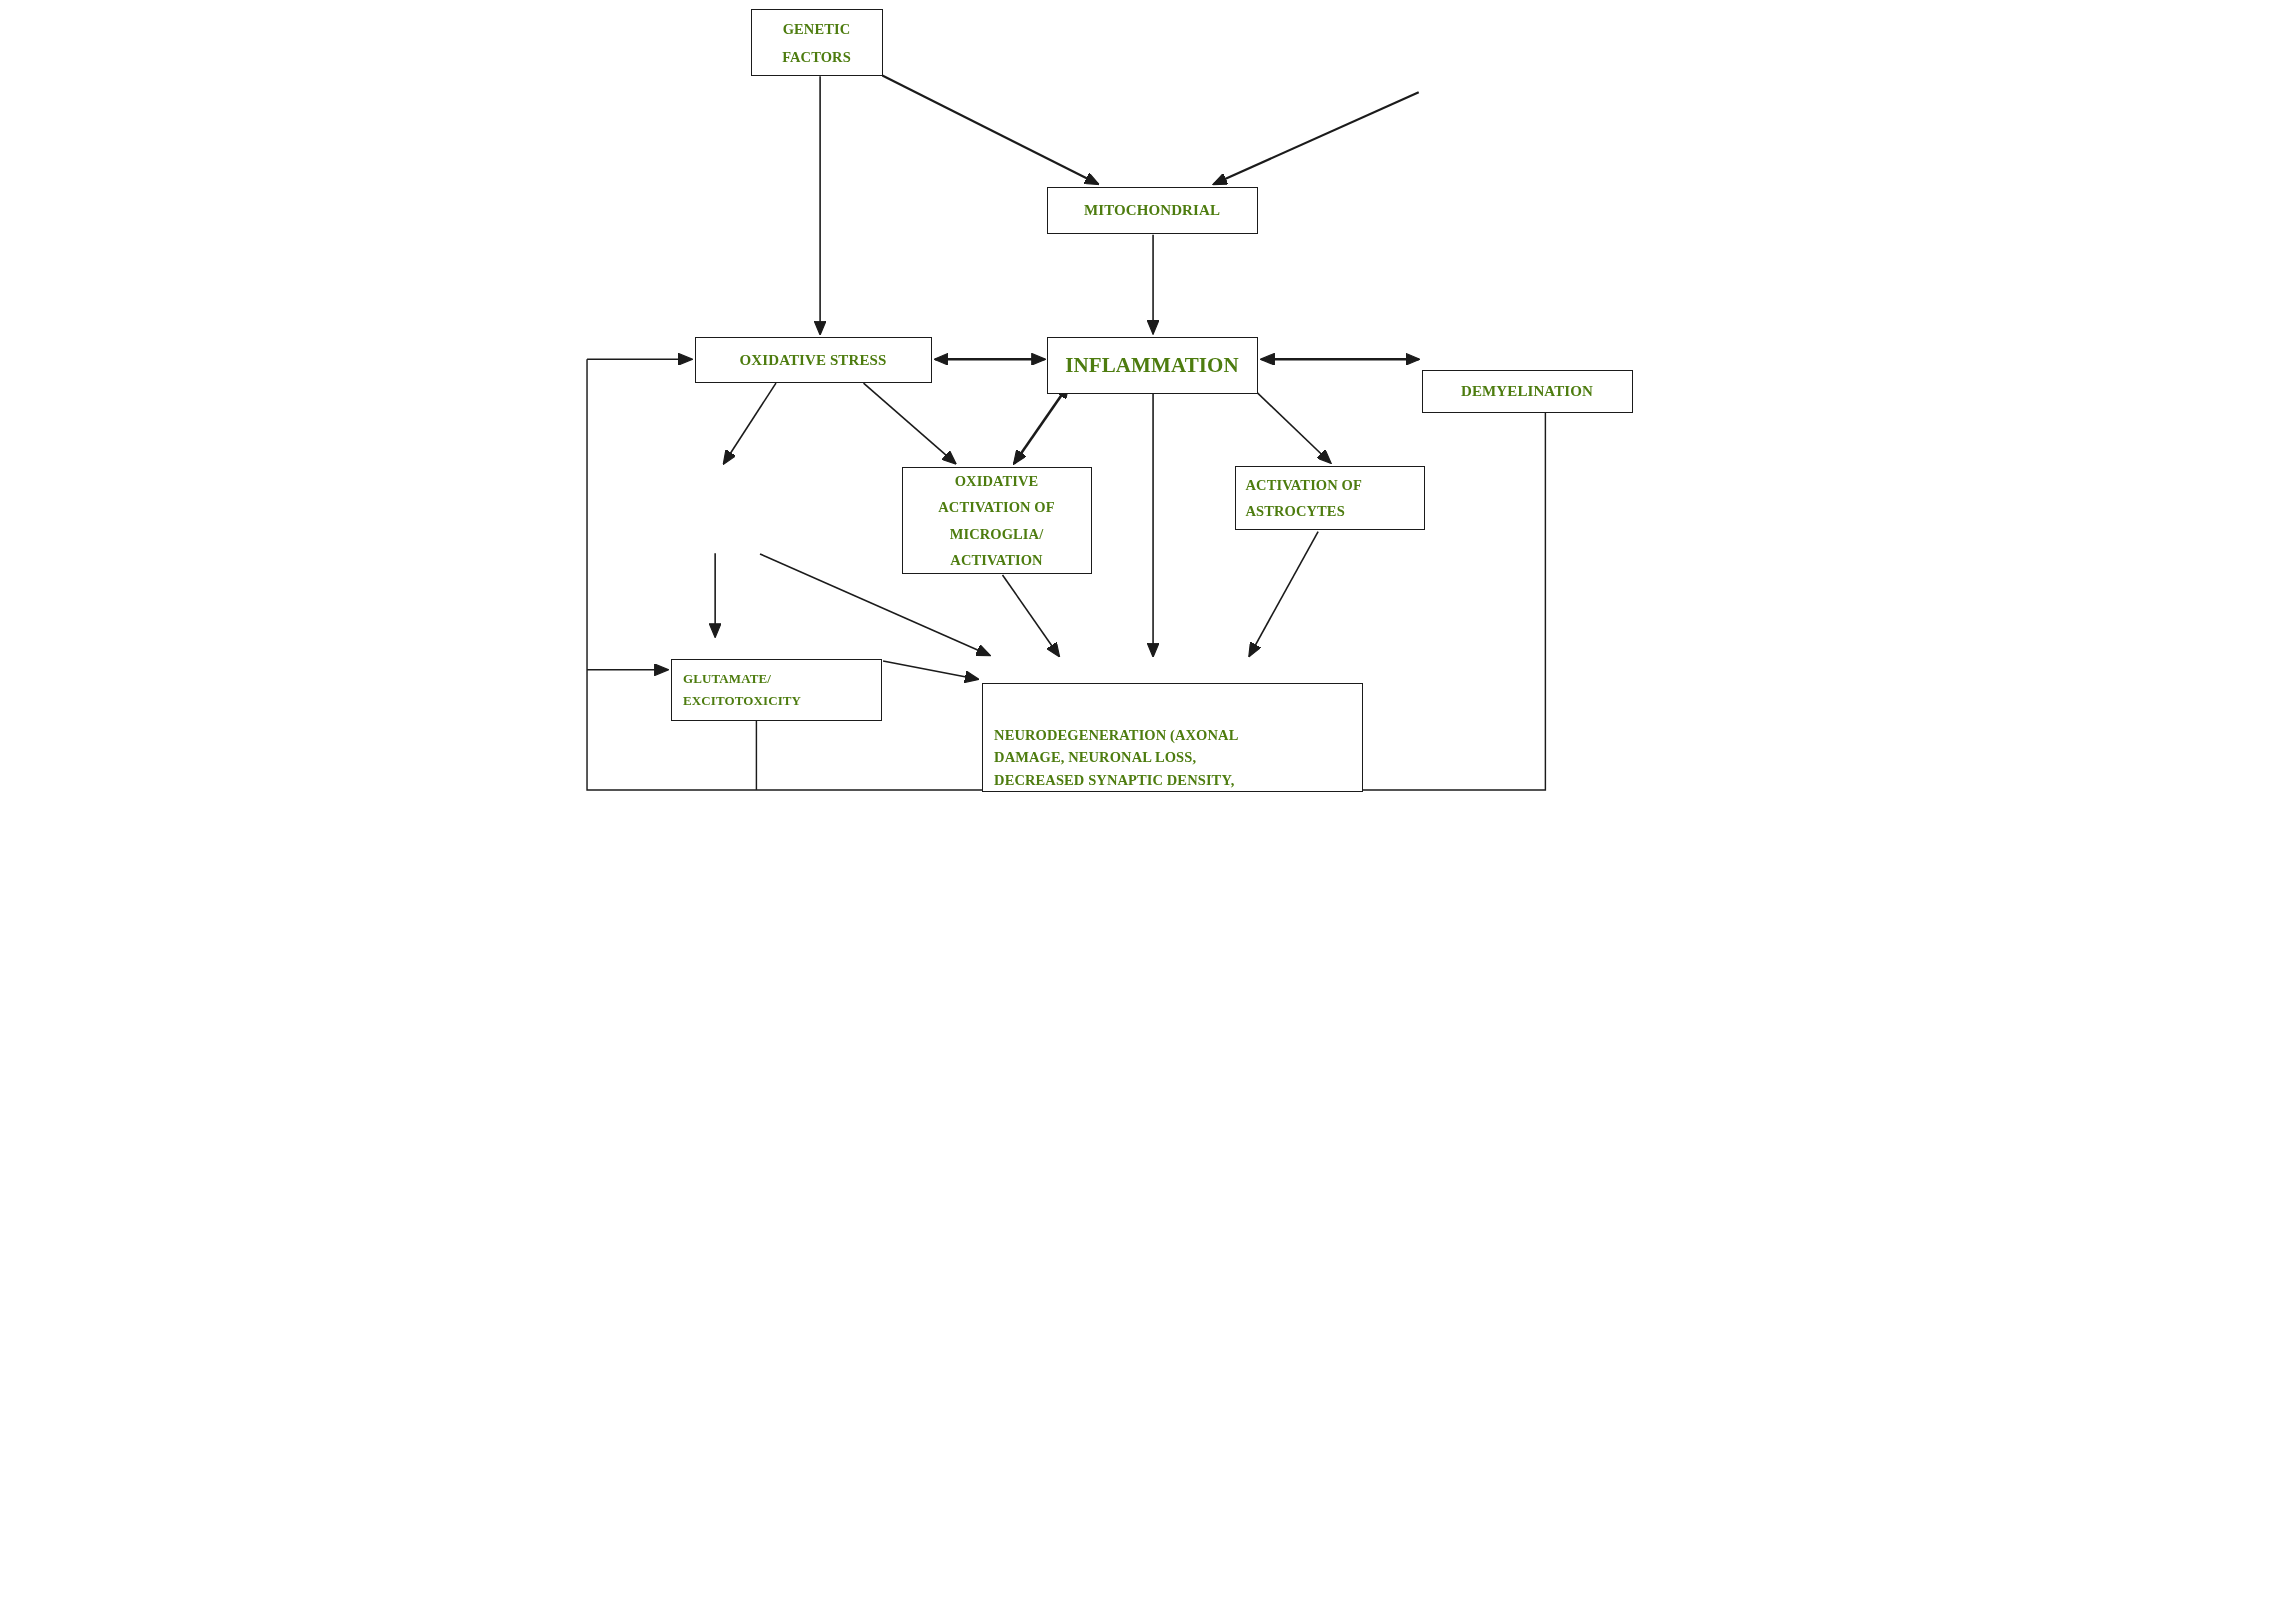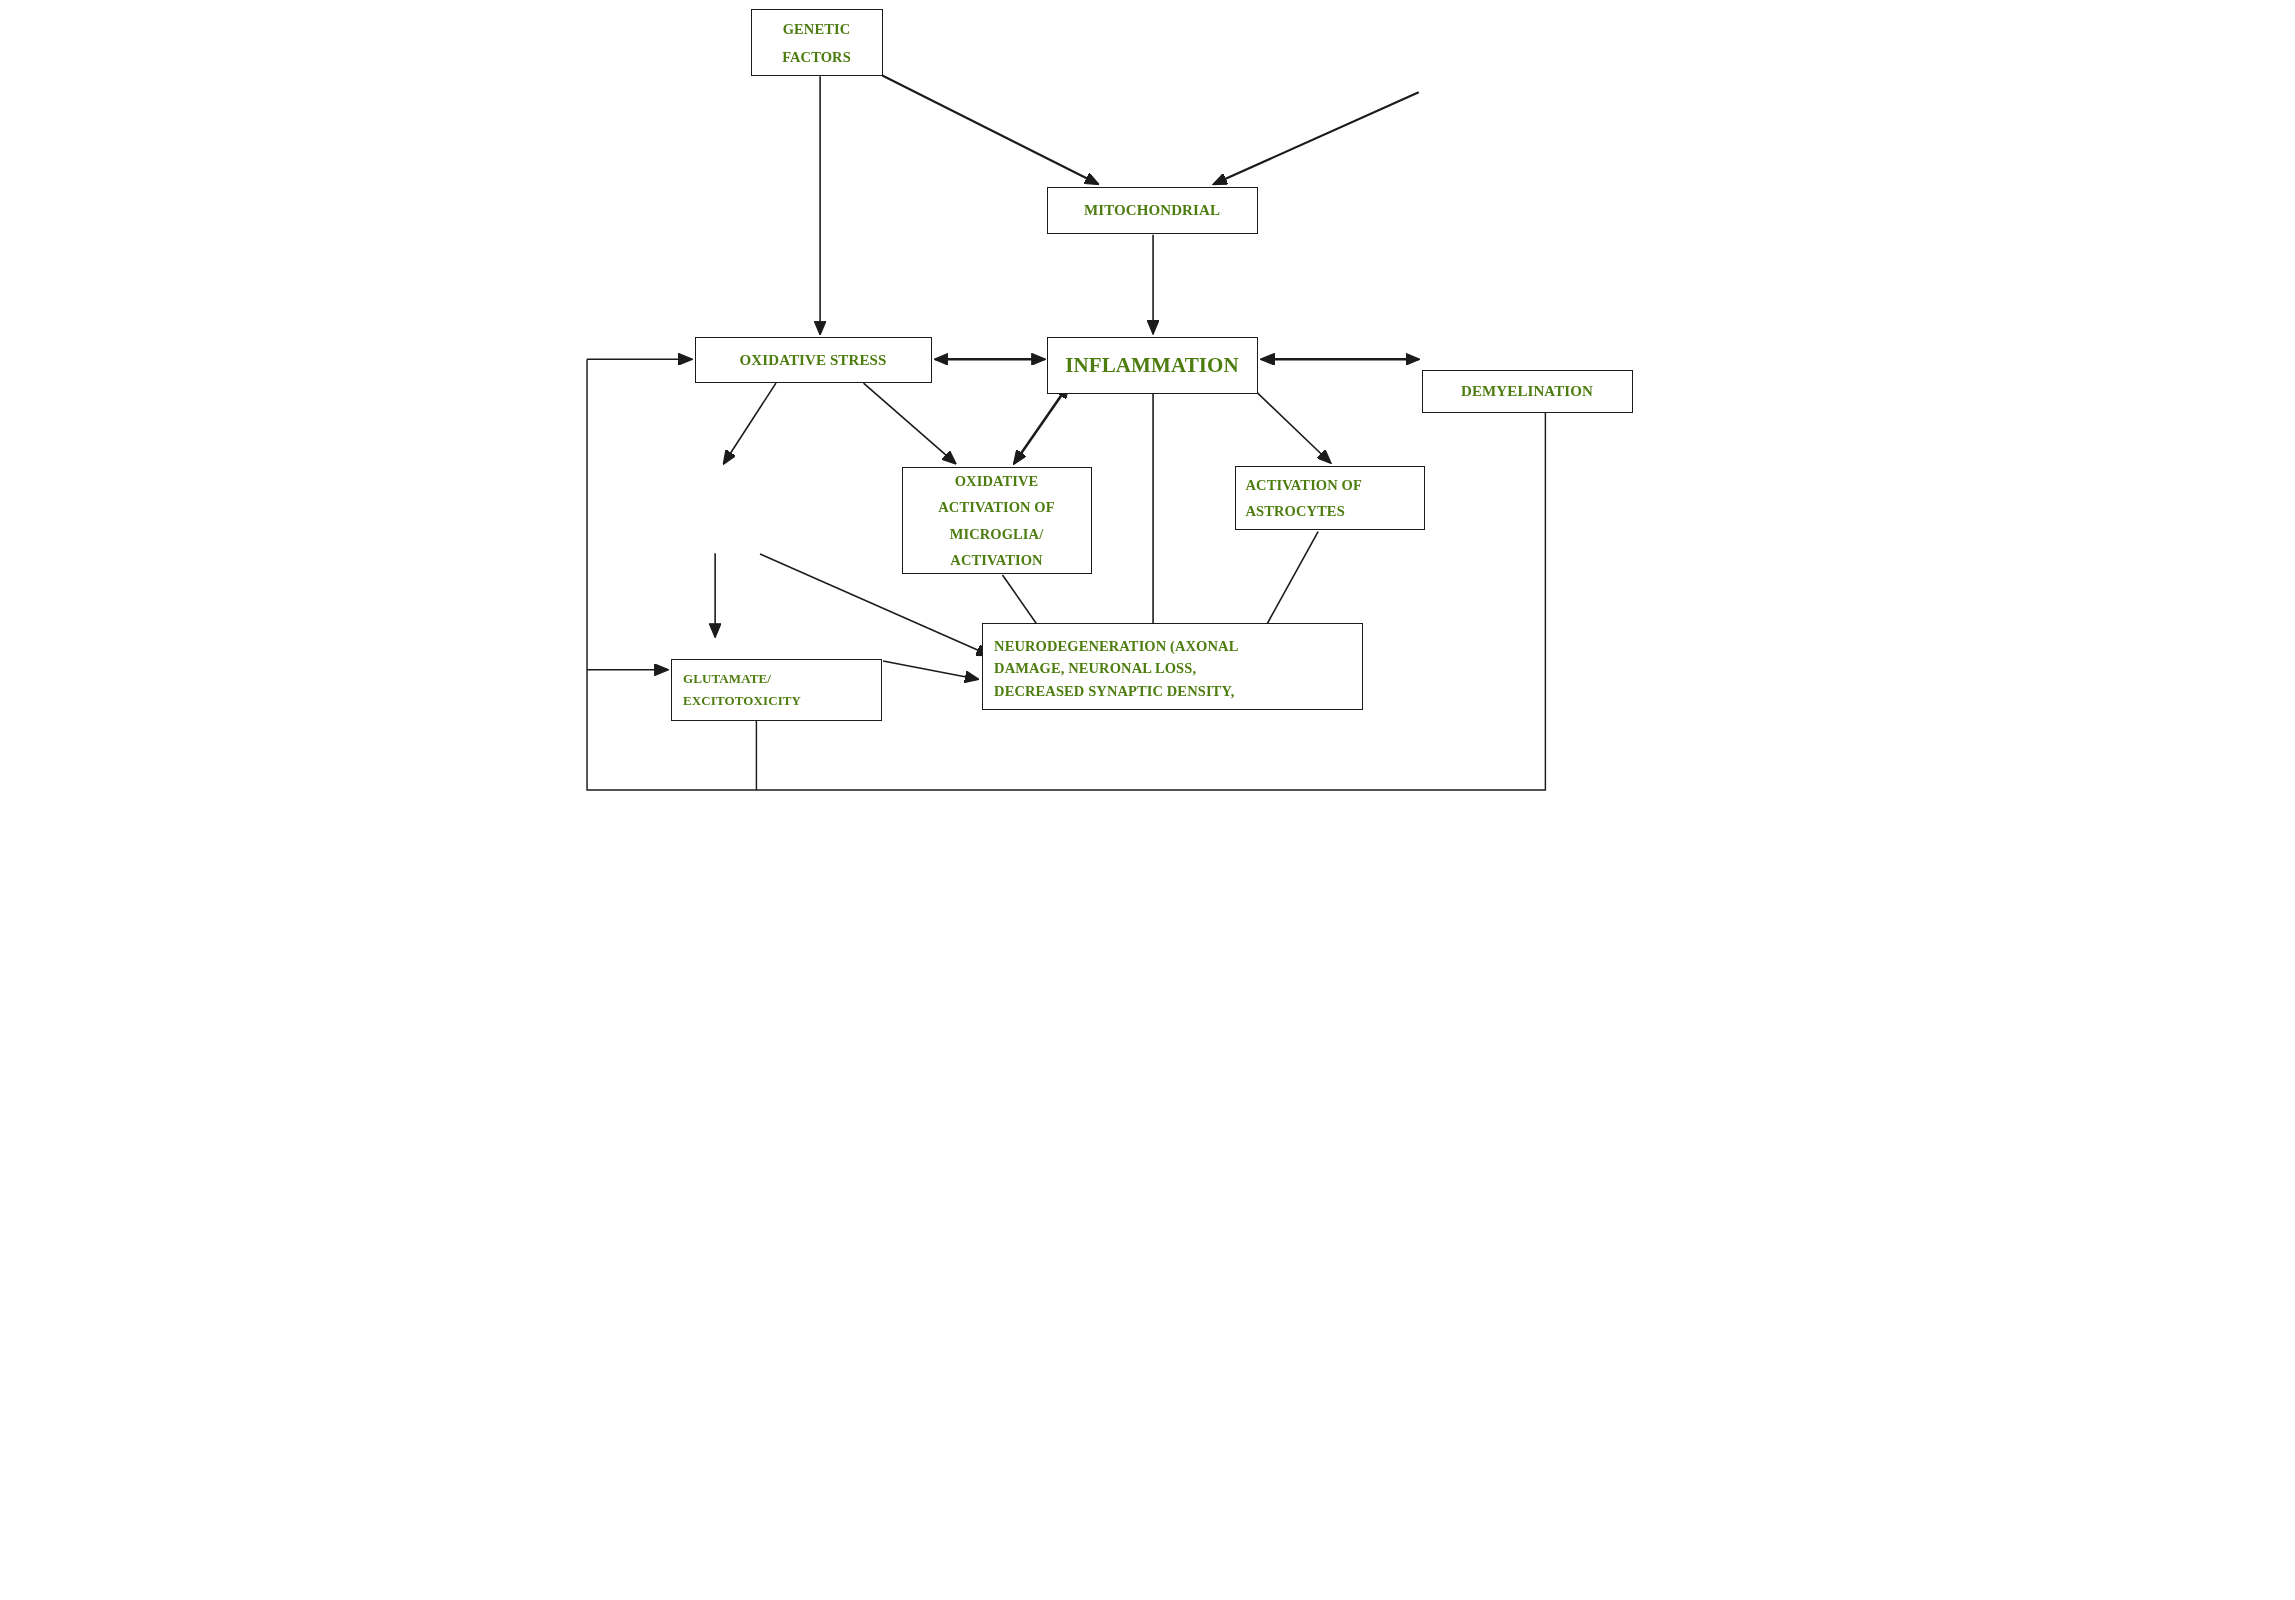--- a/index.html
+++ b/index.html
@@ -48,21 +48,21 @@
   .b-genetic       { left: 177px;  top: 9.4px;  width: 132px; height: 67px;  line-height: 1.95; }
   .b-env           { left: 845px; top: 11px;  width: 293px; height: 127px; font-size: 13.8px; line-height: 1.8; padding: 0 4.3px 16px 4.3px; }
   .b-autoimmunity  { left: 473px;  top: 187px; width: 211px; height: 47px;  font-size: 15px; }
   .b-oxidative     { left: 121px;  top: 337px; width: 237px; height: 46px;  font-size: 15px; }
   .b-inflammation  { left: 473px;  top: 337px; width: 211px; height: 57px;  font-size: 21px; }
   .b-demyelination { left: 848px; top: 337px; width: 211px; height: 43px;  font-size: 15px; margin-top: 33px; }
   .b-mito          { left: 79px;  top: 468px; width: 211px; height: 85px; line-height: 1.85; }
   .b-microglia     { left: 328px;  top: 467px; width: 190px; height: 107px; line-height: 1.8; }
   .b-astrocytes    { left: 661px;  top: 466px; width: 190px; height: 64px;  padding-left: 10px; line-height: 1.8; }
   .b-glutamate     { left: 97px;  top: 659px; width: 211px; height: 62px;  font-size: 13px; padding-left: 11.6px; line-height: 1.7; }
-  .b-neuro         { left: 408px;  top: 623px; width: 381px; height: 87px; padding: 4.3px 7.2px 0 11.6px; line-height: 1.55; justify-content: center; }
+  .b-neuro         { left: 408px;  top: 683px; width: 381px; height: 109px; padding: 4.3px 7.2px 0 11.6px; line-height: 1.55; justify-content: flex-end; }
 </style>
 </head>
 <body>
 
 <div class="canvas">
 
   <svg class="arrows" viewBox="0 0 1586 1106" xmlns="http://www.w3.org/2000/svg">
     <defs>
       <marker id="ah" viewBox="0 0 12 10" refX="11" refY="5" markerWidth="20" markerHeight="16" markerUnits="userSpaceOnUse" orient="auto-start-reverse">
         <path d="M0,0 L12,5 L0,10 Z" fill="#1b1b1b" stroke="none"></path>

